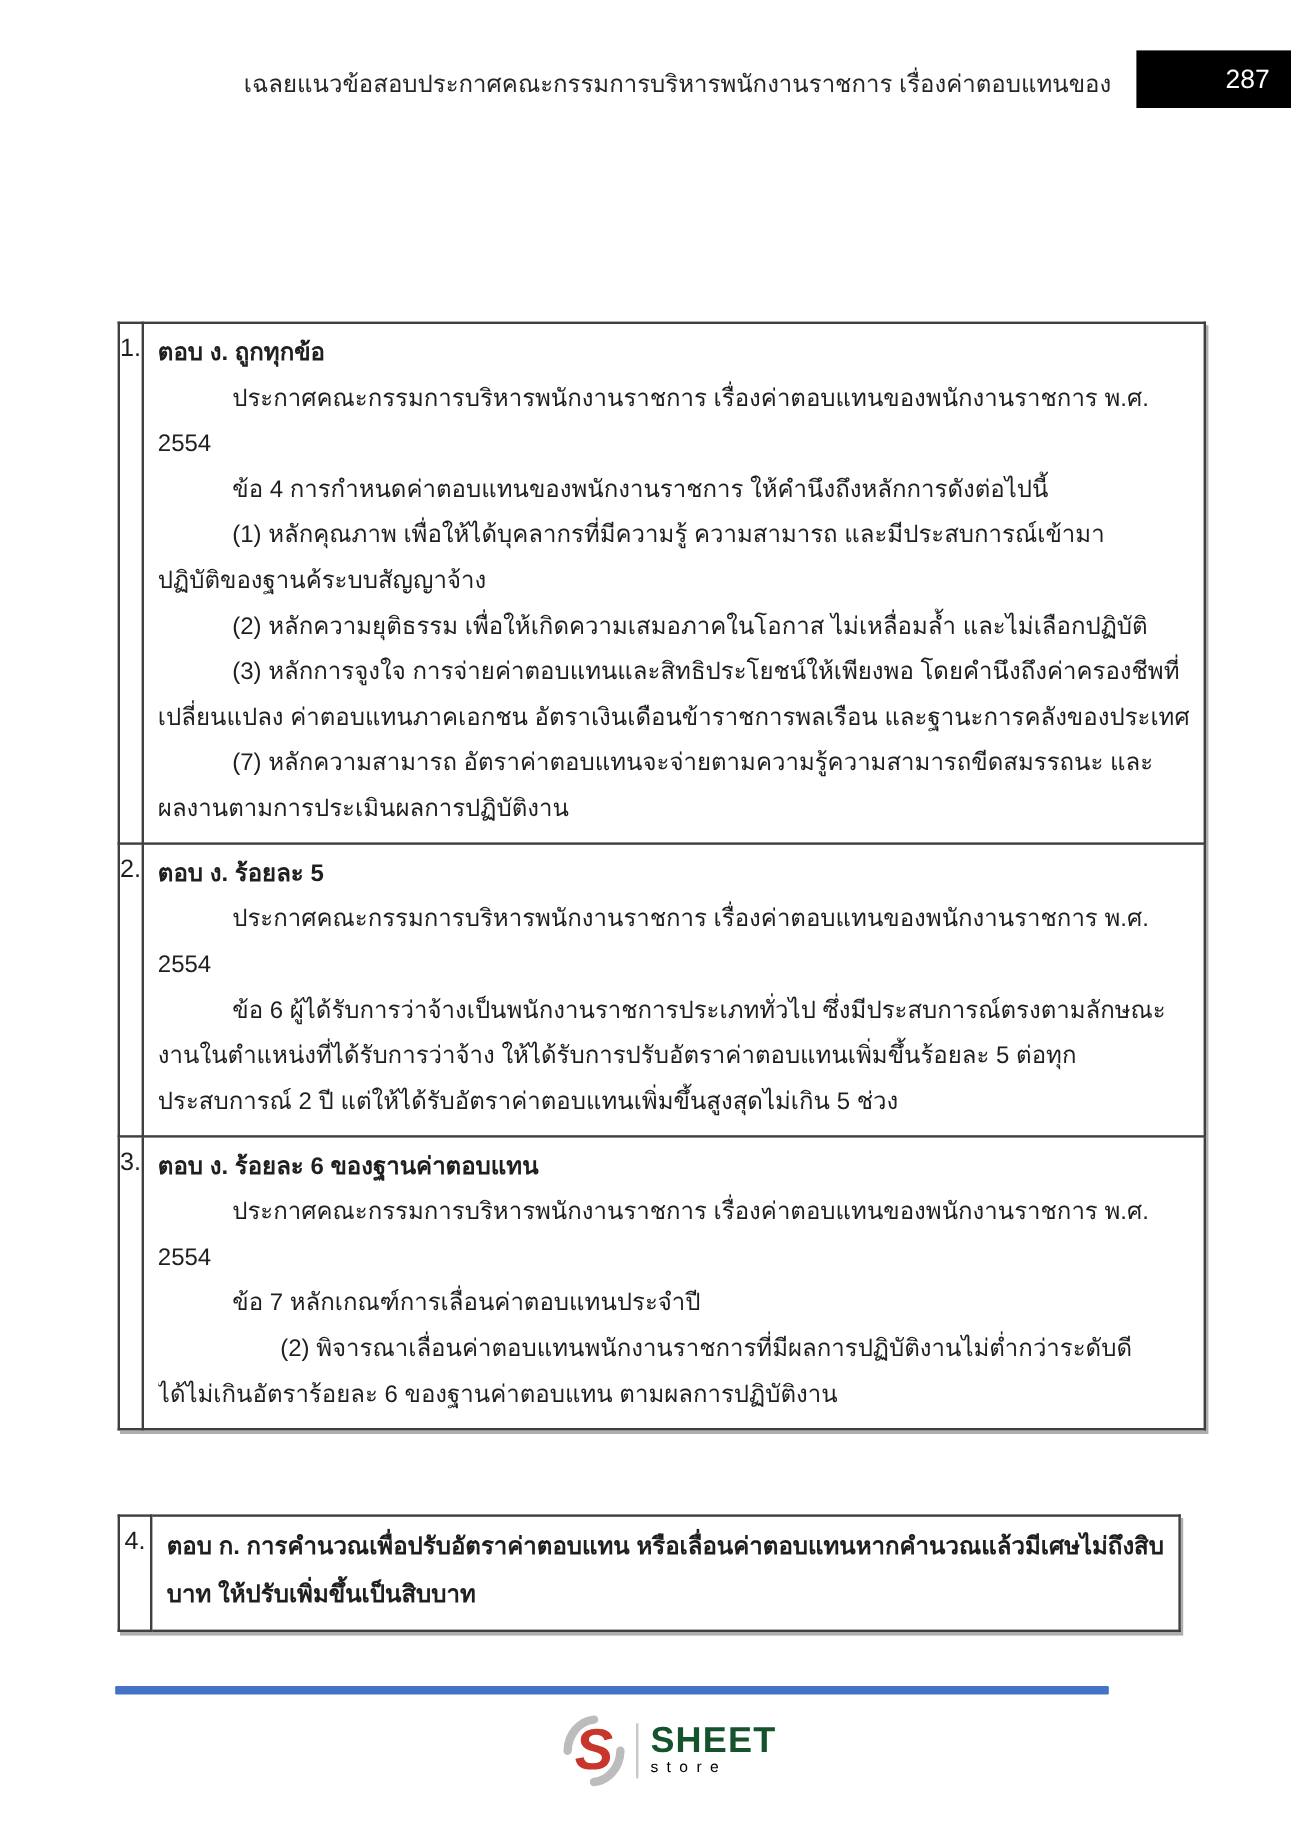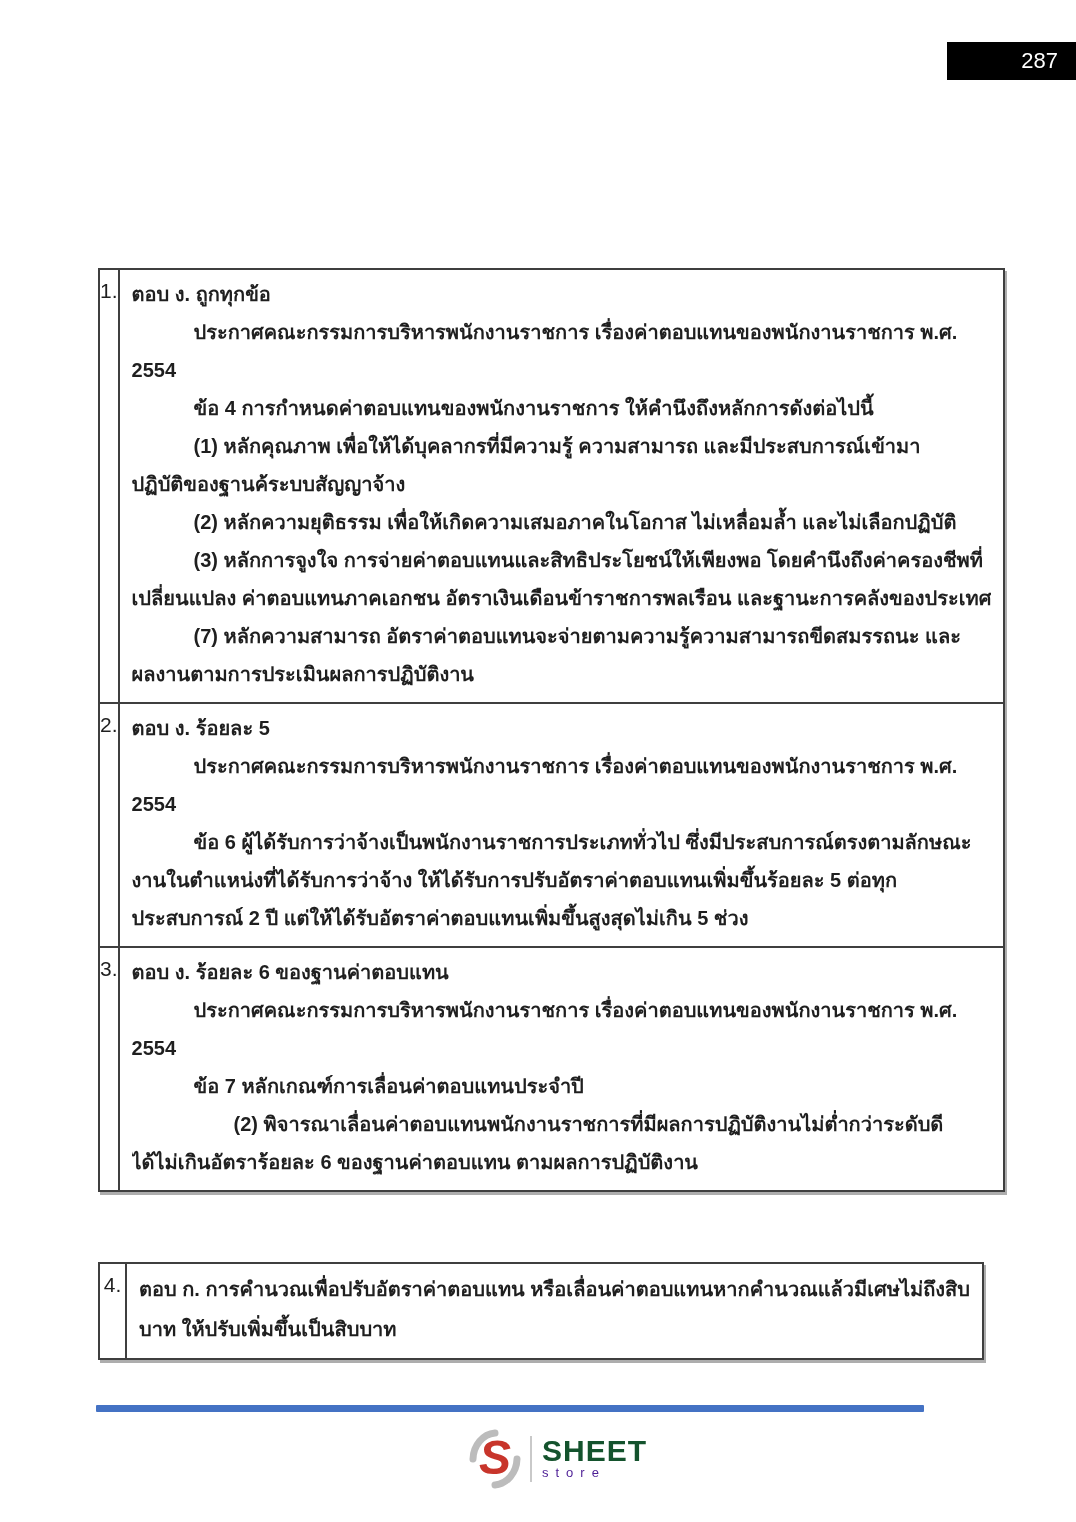--- a/index.html
+++ b/index.html
@@ -23,21 +23,21 @@
     right: 150px;
     font-size: 20px;
     color: #262626;
     white-space: nowrap;
   }
   .page-num-box {
     position: absolute;
     top: 42px;
     right: 0;
     width: 129px;
-    height: 38px;
+    height: 48px;
     background: #000000;
     color: #ffffff;
     font-size: 22px;
     display: flex;
     align-items: center;
     justify-content: flex-end;
     padding-right: 18px;
   }
 
   
@@ -95,21 +95,20 @@
   }
   td.cell-ans {
     padding: 5px 12px 9px 12px;
     margin-left: 24px;
   }
   .line {
     font-size: 20px;
     line-height: 38px;
     white-space: nowrap;
     overflow: hidden;
-    font-weight: bold;
   }
   .b   { font-weight: bold; }
   .ind  { padding-left: 62px; }
   .ind2 { padding-left: 102px; }
   .t2 .line { line-height: 40px; }
 
   
   .footer-rule {
     position: absolute;
     top: 1405px;
@@ -134,30 +133,31 @@
   }
   .logo-text .brand {
     font-size: 30px;
     font-weight: bold;
     color: #14532d;
     letter-spacing: 1px;
     line-height: 28px;
   }
   .logo-text .brand-sub {
     font-size: 13px;
-    color: #4c1d95;
+    color: #000000;
     letter-spacing: 7px;
     line-height: 16px;
   }
 </style>
 </head>
 <body>
 
 <div class="page">
 
+  <div class="running-header">เฉลยแนวข้อสอบประกาศคณะกรรมการบริหารพนักงานราชการ เรื่องค่าตอบแทนของ</div>
   <div class="page-num-box">
     <span>287</span>
   </div>
 
 
   <table class="answer-table t1">
     <tbody>
 
     <tr>
       <td class="cell-no">1.</td>

